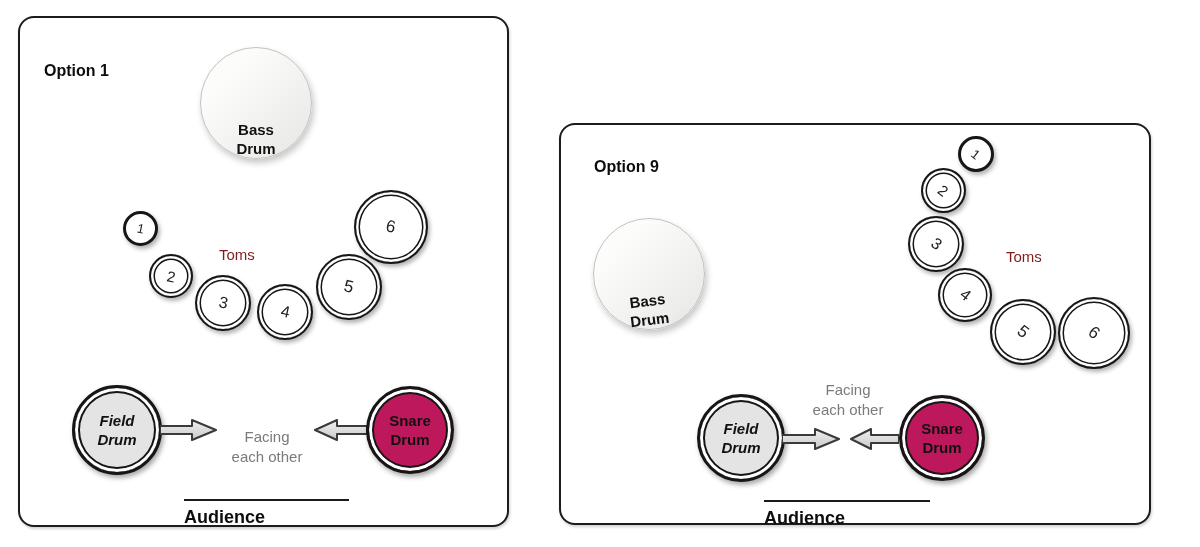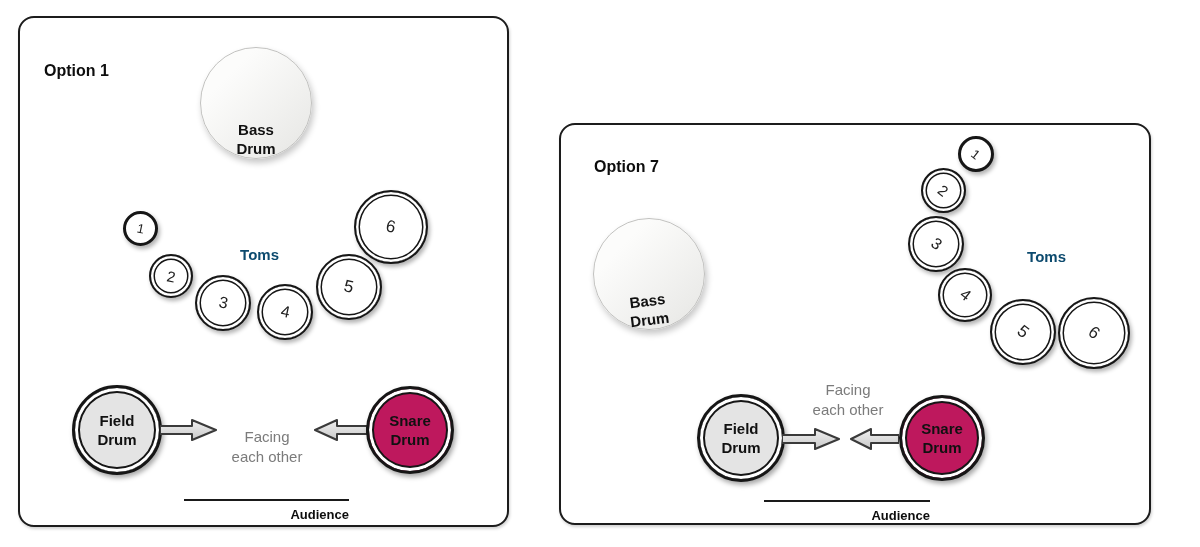--- a/index.html
+++ b/index.html
@@ -17,36 +17,36 @@
     background:linear-gradient(135deg,#fcfcfb 25%,#ececea 80%,#e4e4e2 100%);
     border:1px solid #c2c2c0;box-shadow:2px 4px 6px rgba(0,0,0,0.22);
     display:flex;align-items:flex-end;justify-content:center;
   }
   .drum-label{font-size:15px;font-weight:bold;line-height:19px;text-align:center;color:#111;}
   .drum{
     position:absolute;border-radius:50%;box-sizing:border-box;border:3px solid #161616;
     box-shadow:inset 0 0 0 3px #fff, inset 0 0 0 5px #161616, 2px 3px 5px rgba(0,0,0,0.35);
     display:flex;align-items:center;justify-content:center;background:#be185d;
   }
-  .drum.gray{background:#e4e4e4;}
+  .drum.gray{background:#e4e4e4;font-style:italic;}
   .tom{
     position:absolute;border-radius:50%;box-sizing:border-box;background:#fff;
     border:2.5px solid #161616;
     box-shadow:inset 0 0 0 2.5px #fff, inset 0 0 0 4px #161616, 2px 3px 4px rgba(0,0,0,0.3);
     display:flex;align-items:center;justify-content:center;
   }
   .tom.first{border-width:3.5px;box-shadow:2px 3px 4px rgba(0,0,0,0.3);}
   .tom-num{color:#222;display:block;}
   .p1 .tom-num{transform:rotate(12deg);}
   .p2 .tom-num{transform:rotate(38deg);}
-  .toms-label{position:absolute;font-size:15px;font-weight:bold;text-align:right;color:#0c4a6e;}
+  .toms-label{position:absolute;font-size:15px;font-weight:normal;text-align:left;color:#7f1d1d;}
   .facing{position:absolute;font-size:15px;color:#7b7b7b;text-align:center;line-height:20px;}
   .arrow{position:absolute;height:40px;}
   .aud-line{position:absolute;height:2px;background:#1a1a1a;}
-  .aud-label{position:absolute;font-size:13px;font-weight:bold;text-align:right;color:#0d0d0d;}
+  .aud-label{position:absolute;font-size:18px;font-weight:bold;text-align:left;color:#0d0d0d;}
   .rot-bass{transform:rotate(-7deg);}
 </style>
 </head>
 <body>
 
 <svg width="0" height="0" style="position:absolute" aria-hidden="true">
   <defs>
     <linearGradient id="arrowGrad" x1="0" y1="0" x2="0" y2="1">
       <stop offset="0" stop-color="#f0f0f0"></stop>
       <stop offset="1" stop-color="#c9c9c9"></stop>
@@ -112,21 +112,21 @@
         <div>Snare</div>
         <div>Drum</div>
       </div>
     </div>
 
     <div class="aud-line" style="left:164px;top:481px;width:165px;"></div>
     <div class="aud-label" style="left:164px;top:489px;width:165px;">Audience</div>
   </div>
 
   <div class="panel p2" style="left:559px;top:123px;width:592px;height:402px;">
-    <div class="panel-title" style="left:33px;top:33px;">Option 7</div>
+    <div class="panel-title" style="left:33px;top:33px;">Option 9</div>
 
     <div class="bass" style="left:32px;top:93px;width:112px;height:112px;">
       <div class="drum-label rot-bass">
         <div>Bass</div>
         <div>Drum</div>
       </div>
     </div>
 
     <div class="toms-label" style="left:445px;top:123px;width:60px;">Toms</div>
 

